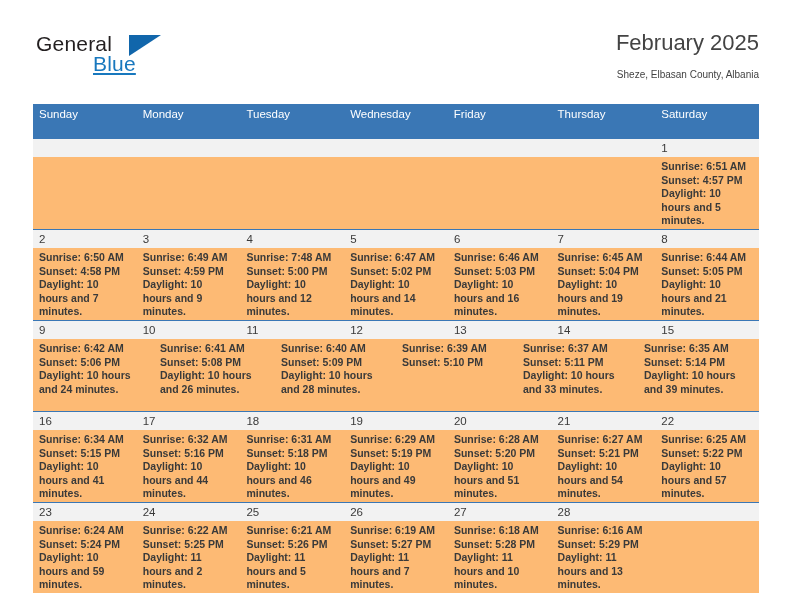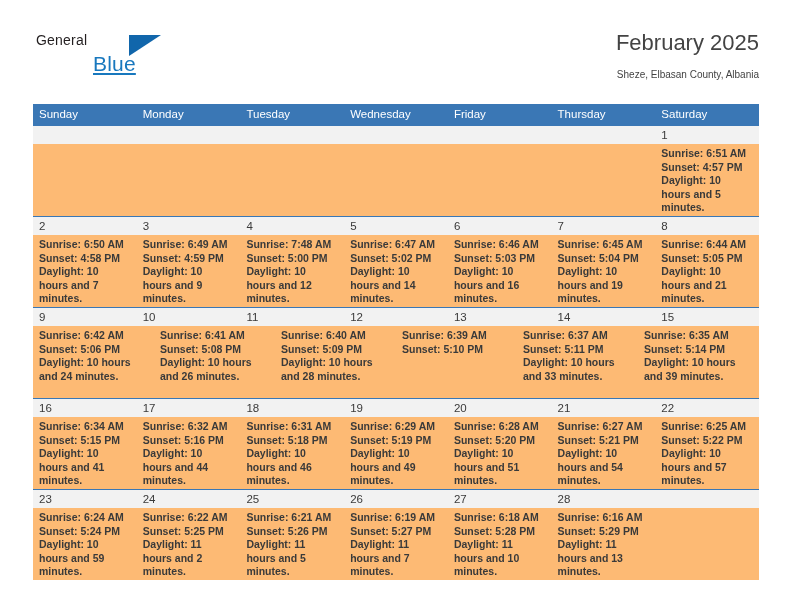--- a/index.html
+++ b/index.html
@@ -35,21 +35,21 @@
     position: absolute;
     left: 0;
     top: 4px;
     width: 200px;
     height: 52px;
   }
   .brand-general {
     position: absolute;
     left: 3px;
     top: 0px;
-    font-size: 14px;
+    font-size: 21px;
     letter-spacing: 0.2px;
     color: #231f20;
     font-family: "Liberation Sans", sans-serif;
   }
   .brand-blue {
     position: absolute;
     left: 60px;
     top: 20px;
     font-size: 21px;
     letter-spacing: 0.2px;
@@ -93,21 +93,22 @@
   .calendar {
     position: absolute;
     left: 33px;
     top: 104px;
     width: 726px;
   }
 
   .weekday-row {
     display: flex;
     background: #3a77b5;
-    height: 21px;
+    height: 34px;
+    justify-content: flex-end;
   }
   .weekday {
     flex: 1 1 0;
     color: #ffffff;
     font-size: 11.5px;
     line-height: 21px;
     padding-left: 6px;
     box-sizing: border-box;
     white-space: nowrap;
     font-family: "Liberation Sans", sans-serif;

